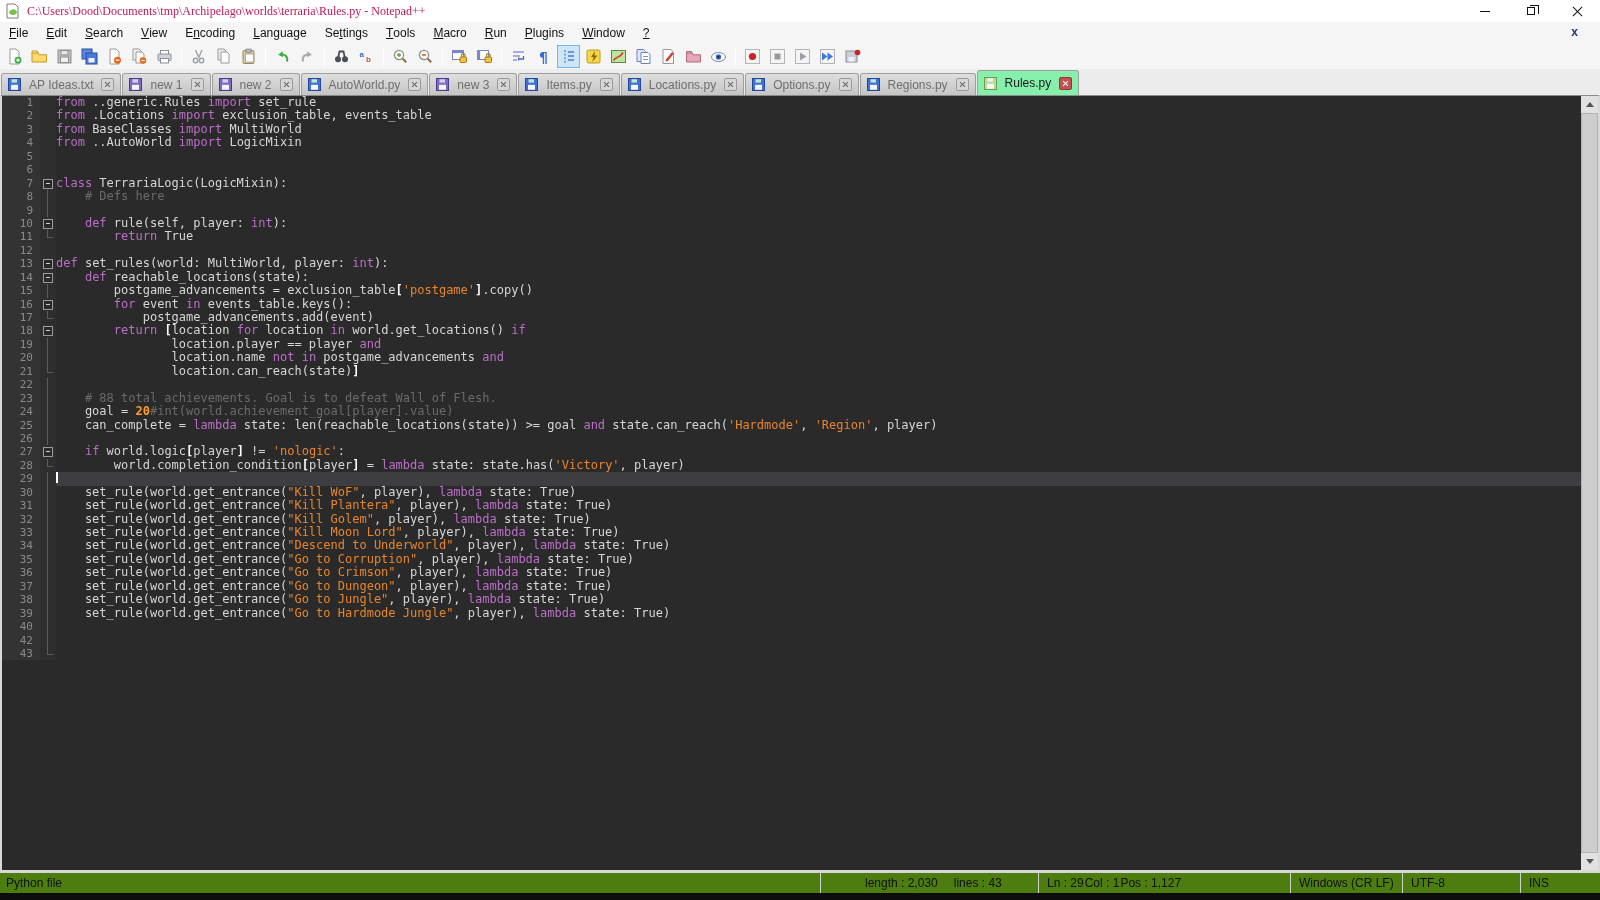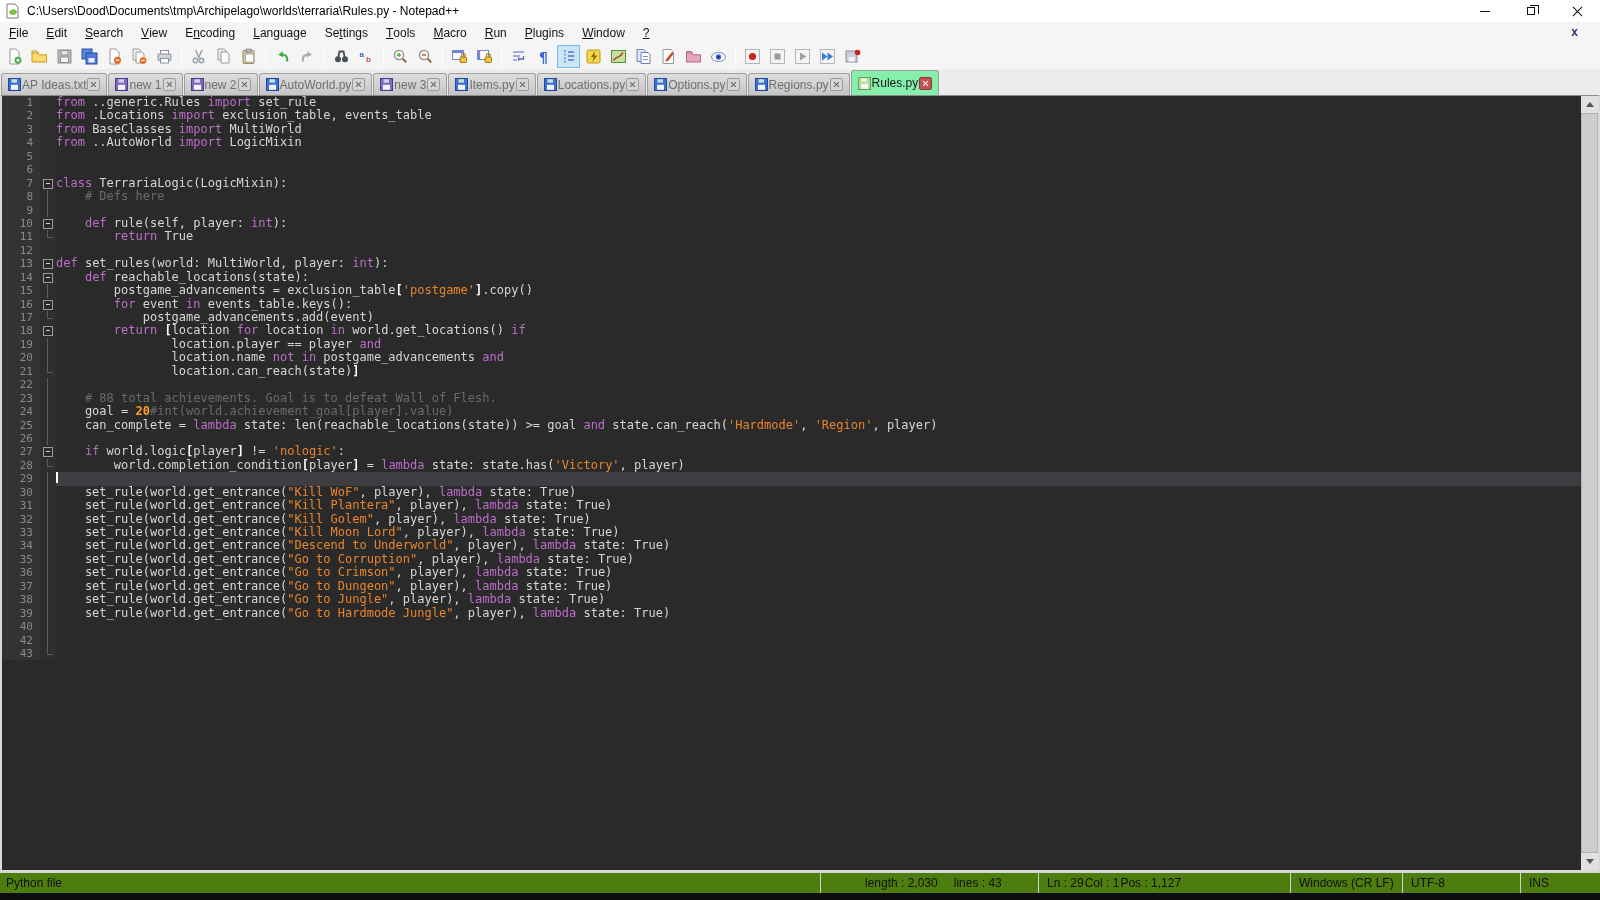--- a/index.html
+++ b/index.html
@@ -3,21 +3,21 @@
 <meta charset="utf-8">
 <style>
   * { margin:0; padding:0; box-sizing:border-box; }
   html,body { width:1600px; height:900px; overflow:hidden; background:#000; }
   body { font-family:"Liberation Sans", sans-serif; }
   .window { width:1600px; height:900px; display:flex; flex-direction:column; background:#f5f5f5; }
 
   
   .titlebar { height:22px; background:#ffffff; display:flex; align-items:center; flex:none; }
   .app-icon { width:16px; height:16px; margin:0 6px 0 5px; flex:none; }
-  .title-text { font-size:12px; color:#000000; white-space:nowrap; flex:1 1 auto; overflow:hidden; }
+  .title-text { font-size:12px; color:#be185d; white-space:nowrap; flex:1 1 auto; overflow:hidden;font-family:Liberation Serif, serif; }
   .win-controls { display:flex; flex:none; height:22px; }
   .win-btn { width:46px; height:22px; display:flex; align-items:center; justify-content:center; cursor:default; }
   .glyph-min { width:10px; height:1px; background:#111; display:block; }
   .glyph-restore { width:8px; height:8px; border:1px solid #111; position:relative; display:block; background:#fff; }
   .glyph-restore::before { content:""; position:absolute; left:2px; top:-3px; width:8px; height:8px; border:1px solid #111; border-left:none; border-bottom:none; }
   .glyph-close { position:relative; width:11px; height:11px; display:block; }
   .glyph-close::before,.glyph-close::after { content:""; position:absolute; left:5px; top:-1px; width:1px; height:13px; background:#111; }
   .glyph-close::before { transform:rotate(45deg); } .glyph-close::after { transform:rotate(-45deg); }
 
   
@@ -28,21 +28,21 @@
 
   
   .toolbar { height:25px; background:#f5f5f5; display:flex; align-items:center; padding-left:2px; flex:none; }
   .tb-btn { width:23px; height:23px; display:flex; align-items:center; justify-content:center; margin:0 1px; border:1px solid transparent; }
   .tb-btn.active { background:#cde6f7; border:1px solid #79b7e7; }
   .tb-btn svg { display:block; }
   .tb-sep { width:1px; height:18px; background:#cfcfcf; margin:0 4px; border-right:1px solid #ffffff; }
 
   
   .tabbar { height:26px; background:#ececec; display:flex; align-items:flex-end; flex:none; padding-left:1px; }
-  .tab { display:flex; align-items:center; gap:1px; padding:0 6px; height:22px; margin-right:1px;
+  .tab { display:flex; align-items:center; gap:8px; padding:0 6px; height:22px; margin-right:1px;
          background:linear-gradient(#dedede,#c5c5c5); border:1px solid #9f9f9f; border-bottom:none;
          border-radius:3px 3px 0 0; font-size:12px; color:#6f6f6f; cursor:default; white-space:nowrap; }
   .tab.active { background:#86efac; color:#1a1a1a; height:25px; font-weight:normal; }
   .tab .floppy { width:13px; height:13px; flex:none; }
   .tab-x { width:13px; height:13px; flex:none; border:1px solid #9a9a9a; background:#d6d6d6; border-radius:2px;
            position:relative; }
   .tab-x::before,.tab-x::after { content:""; position:absolute; left:5px; top:2px; width:1px; height:7px; background:#666; }
   .tab-x::before { transform:rotate(45deg); } .tab-x::after { transform:rotate(-45deg); }
   .tab.active .tab-x { background:#c55050; border-color:#8d3737; }
   .tab.active .tab-x::before,.tab.active .tab-x::after { background:#fff; }

